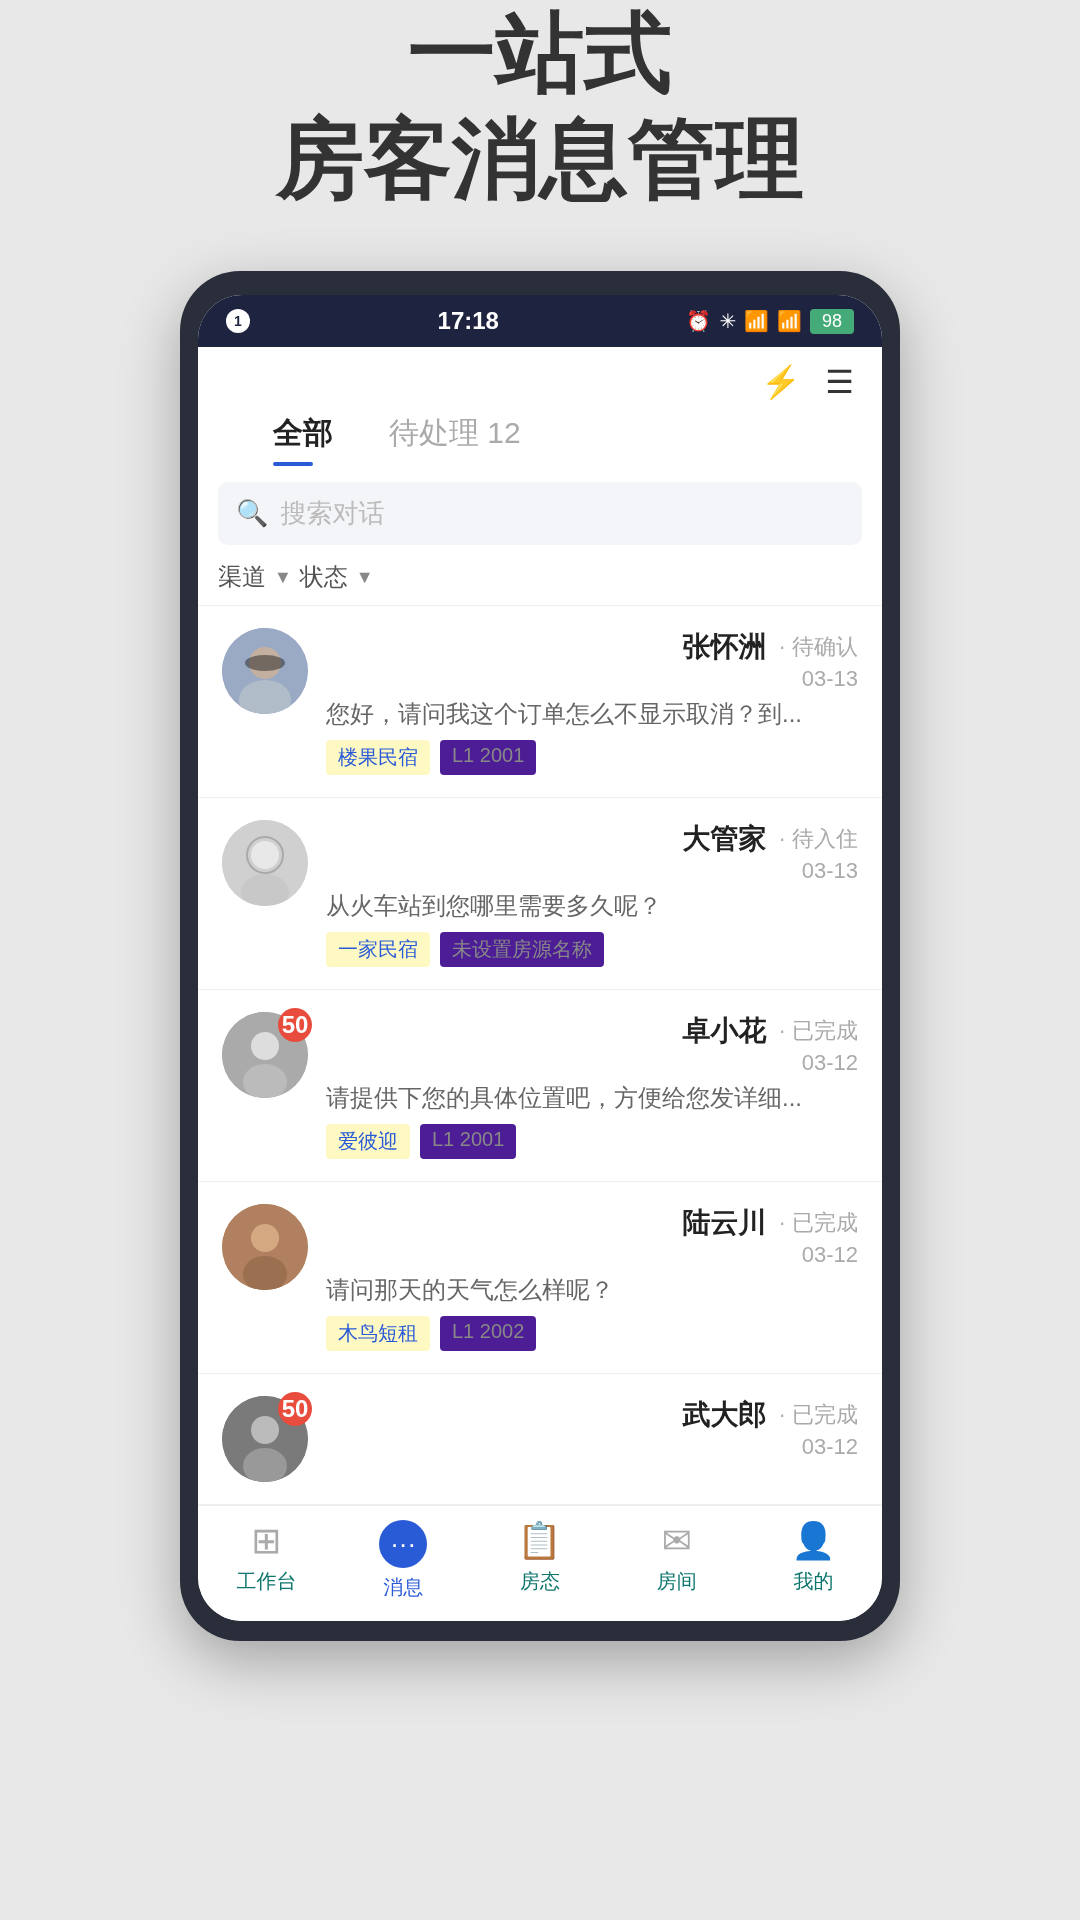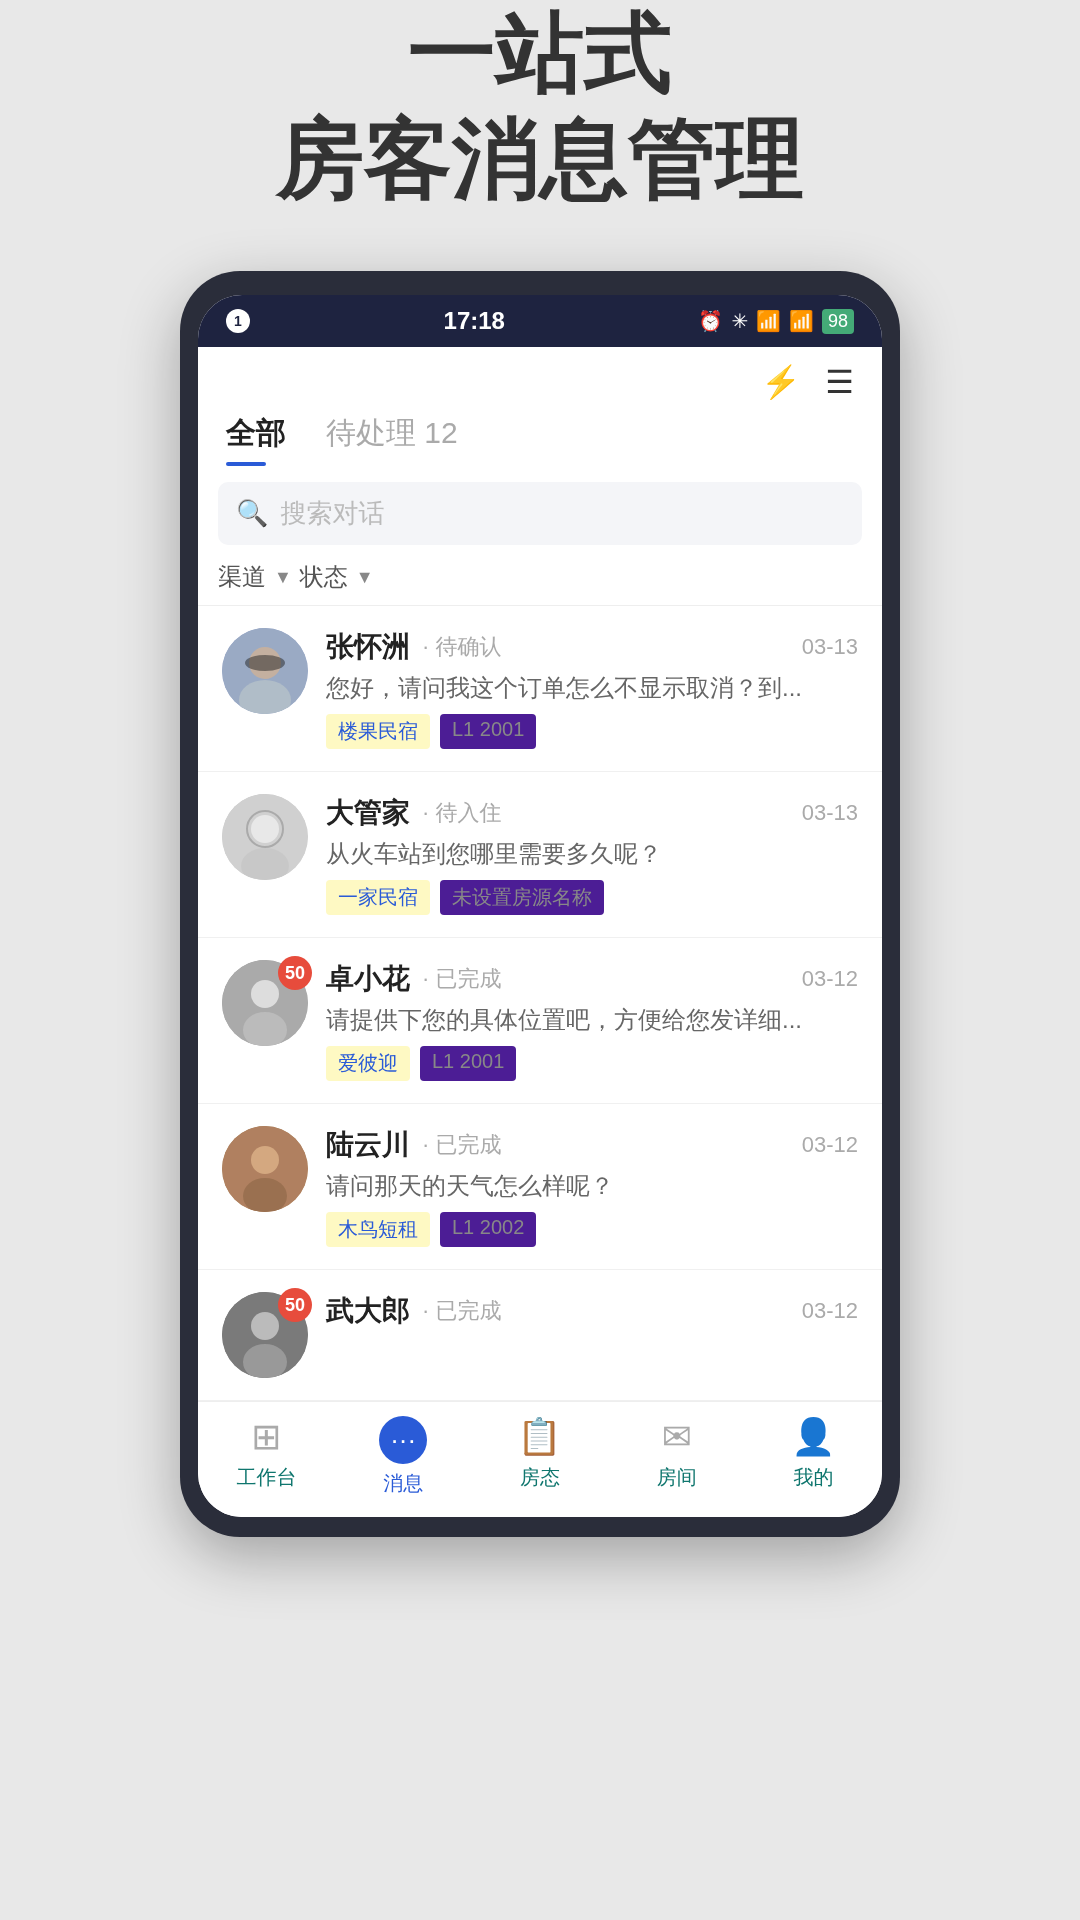--- a/index.html
+++ b/index.html
@@ -74,21 +74,21 @@
     }
     .status-bar-right {
       display: flex;
       align-items: center;
       gap: 8px;
       font-size: 20px;
     }
     .battery-badge {
       background: #4a7;
       border-radius: 4px;
-      padding: 2px 6px;
+      padding: 2px 12px;
       font-size: 18px;
       color: #fff;
     }
 
     
     .app-header {
       background: #fff;
       padding: 16px 28px 0;
       display: flex;
       flex-direction: column;
@@ -101,22 +101,23 @@
     }
     .header-icon {
       font-size: 32px;
       color: #333;
       cursor: pointer;
     }
 
     
     .tabs {
       display: flex;
-      gap: 40px;
+      gap: 56px;
       margin-top: 4px;
+      margin-left: 47px;
     }
     .tab {
       font-size: 30px;
       color: #aaa;
       padding-bottom: 12px;
       position: relative;
       cursor: pointer;
     }
     .tab.active {
       color: #222;
@@ -214,36 +215,37 @@
     }
     .avatar-badge {
       position: absolute;
       top: -4px;
       right: -4px;
       background: #e74c3c;
       color: #fff;
       border-radius: 50%;
       width: 34px;
       height: 34px;
-      font-size: 18px;
+      font-size: 24px;
       font-weight: 700;
       display: flex;
       align-items: center;
       justify-content: center;
     }
 
     .message-content {
       flex: 1;
       min-width: 0;
     }
     .message-top {
       display: flex;
       justify-content: space-between;
-      align-items: center;
+      align-items: flex-end;
       margin-bottom: 6px;
+      flex-direction: column;
     }
     .message-name-row {
       display: flex;
       align-items: center;
       gap: 12px;
     }
     .message-name {
       font-size: 28px;
       font-weight: 700;
       color: #222;

